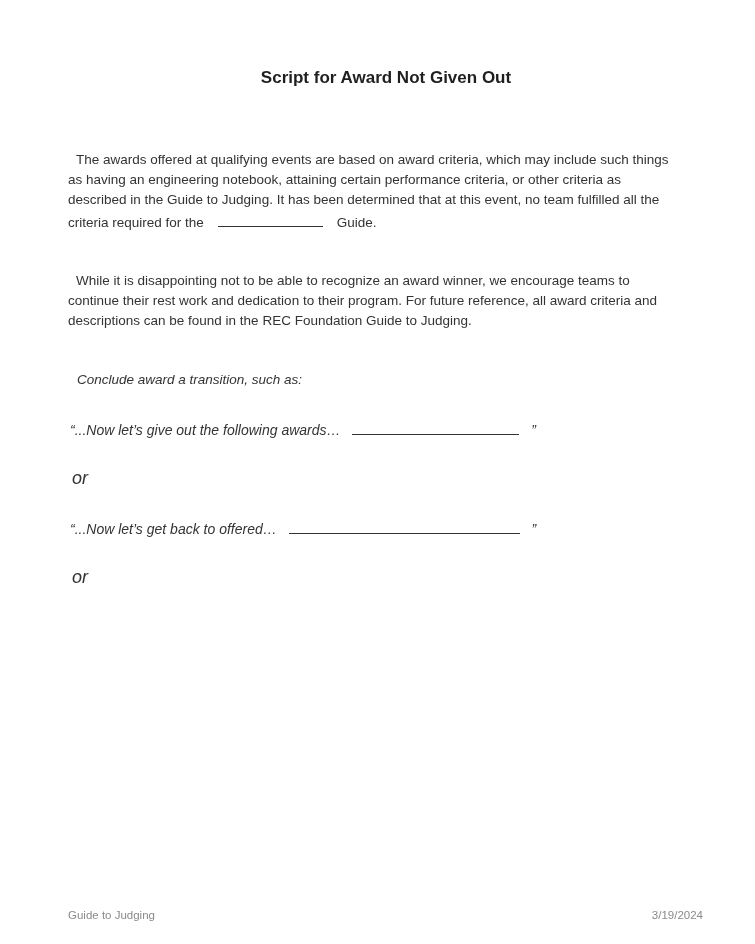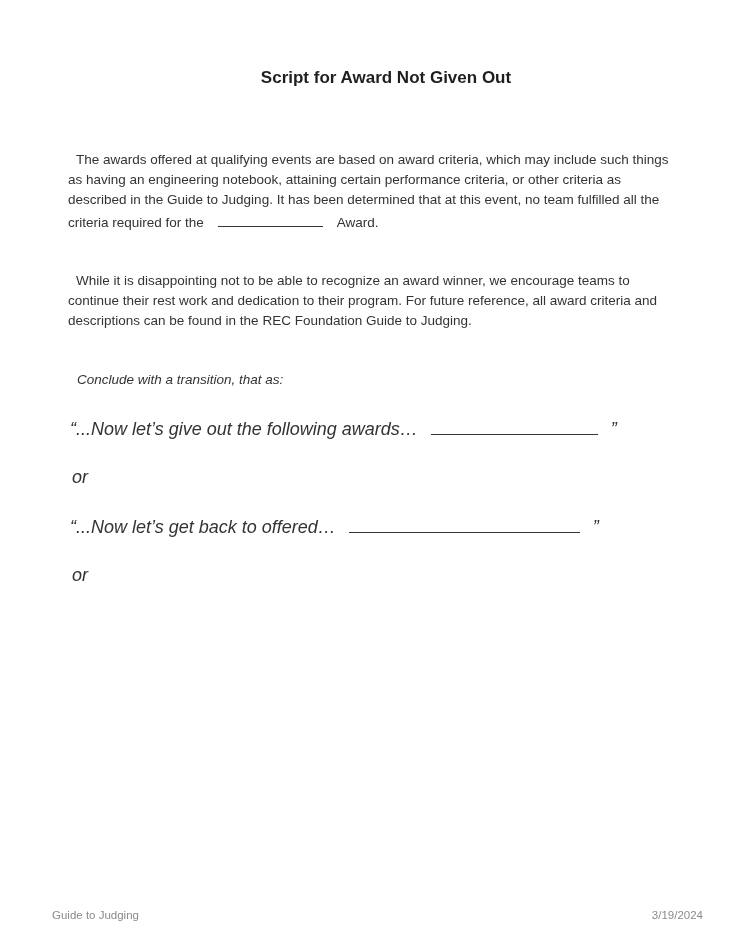--- a/index.html
+++ b/index.html
@@ -58,36 +58,36 @@
     margin-left: 9px;
     font-style: italic;
     font-size: 13.5px;
     line-height: 17px;
     color: #333333;
   }
   .quote {
     margin-top: 14px;
     margin-left: -6px;
     font-style: italic;
-    font-size: 18px;
+    font-size: 14px;
     line-height: 17px;
     color: #333333;
     white-space: nowrap;
   }
   .or-line {
     margin-top: 15px;
     margin-left: 4px;
     font-style: italic;
     font-size: 18px;
     line-height: 17px;
     color: #333333;
   }
   .footer {
     position: absolute;
-    left: 28px;
+    left: 44px;
     right: 44px;
     top: 884px;
     display: flex;
     justify-content: space-between;
     font-size: 11.5px;
     line-height: 14px;
     color: #8a8a8a;
     gap: 20px;
   }
 </style>
@@ -96,27 +96,27 @@
 
 <div class="page">
   <div class="content">
 
     <h1 class="doc-title">Script for Award Not Given Out</h1>
 
 
     <p class="body-par par-1"><span class="par-text">The awards offered at qualifying events are based on award criteria, which may include such things
 as having an engineering notebook, attaining certain performance criteria, or other criteria as
 described in the Guide to Judging. It has been determined that at this event, no team fulfilled all the
-criteria required for the</span><span class="blank blank-para"></span><span>Award.</span></p>
+criteria required for the</span><span class="blank blank-para"></span><span>Guide.</span></p>
 
     <p class="body-par par-2"><span class="par-text">While it is disappointing not to be able to recognize an award winner, we encourage teams to
 continue their rest work and dedication to their program. For future reference, all award criteria and
 descriptions can be found in the REC Foundation Guide to Judging.</span></p>
 
-    <p class="transition-heading">Conclude with a transition, that as:</p>
+    <p class="transition-heading">Conclude award a transition, such as:</p>
 
     <div class="quote"><span>“...Now let’s give out the following awards… </span><span class="blank blank-q1"></span> <span>”</span></div>
 
     <p class="or-line">or</p>
 
     <div class="quote"><span>“...Now let’s get back to offered… </span><span class="blank blank-q2"></span> <span>”</span></div>
 
     <p class="or-line">or</p>
 
 

